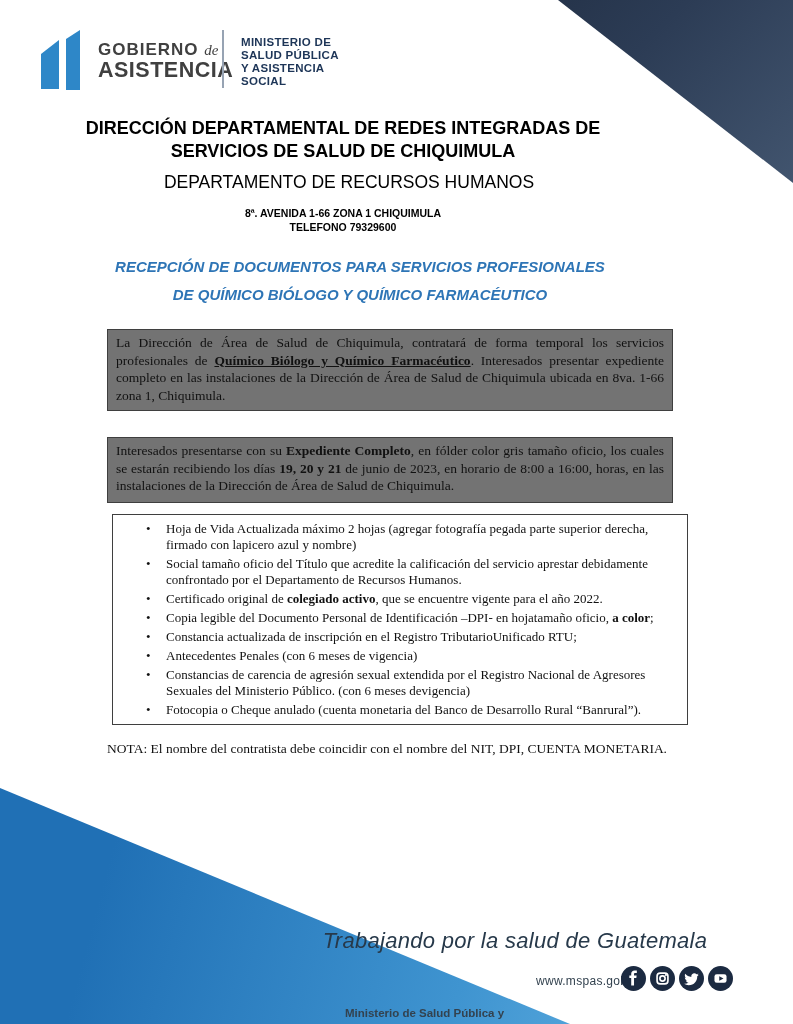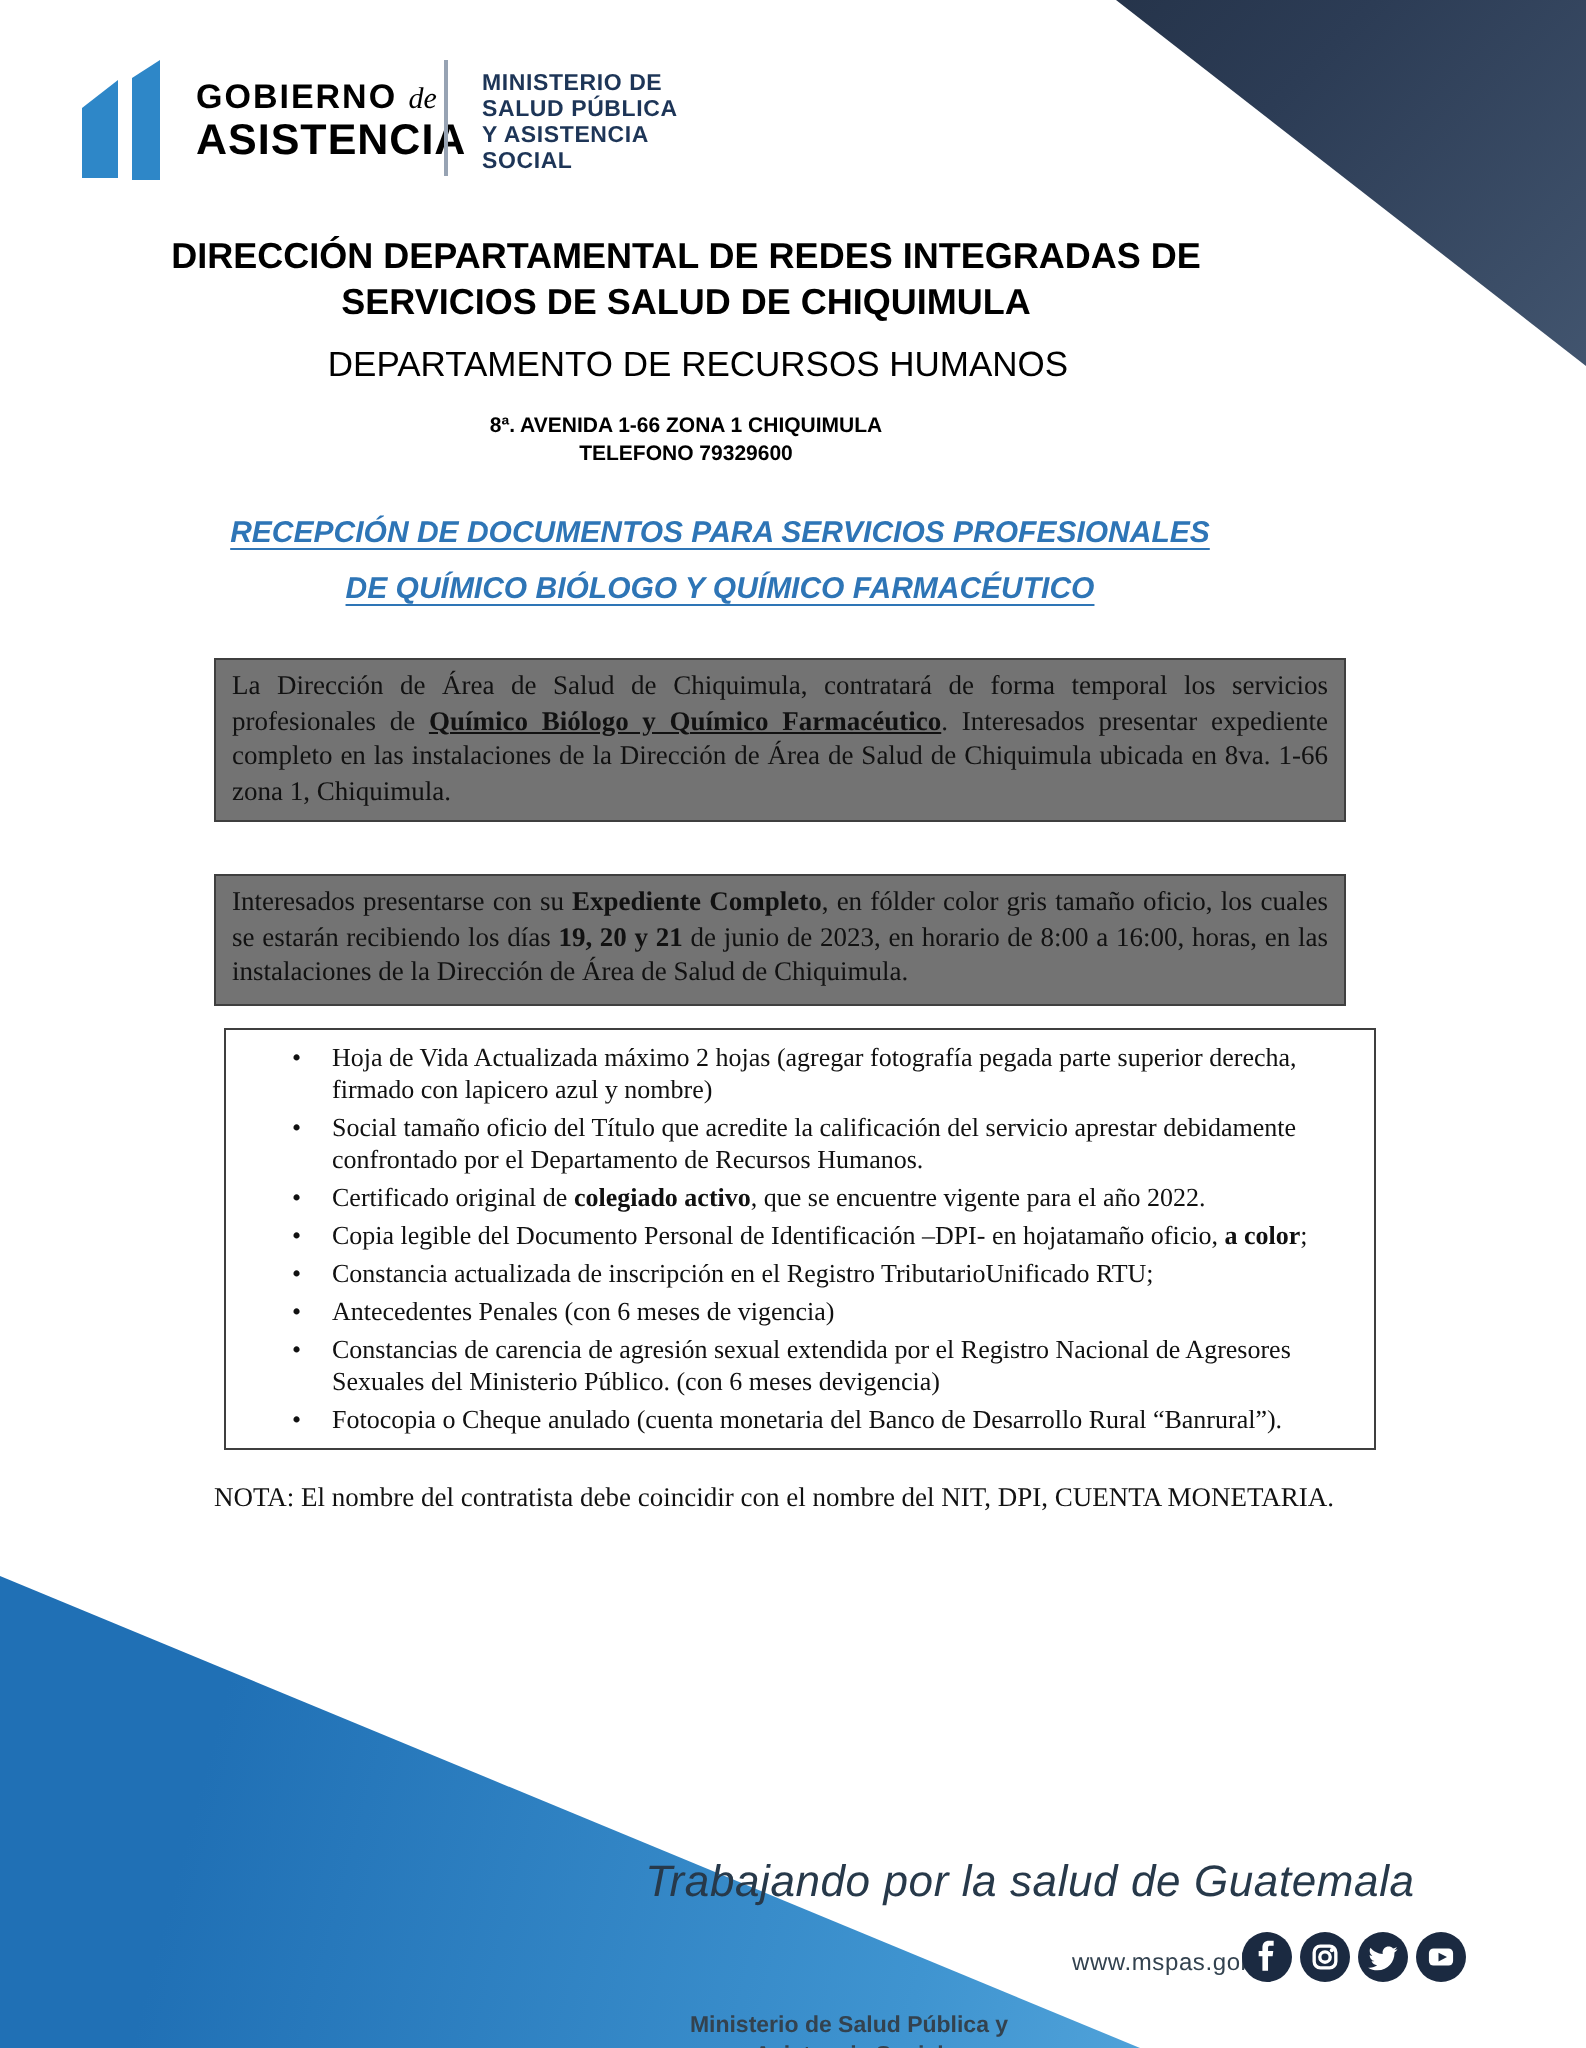--- a/index.html
+++ b/index.html
@@ -17,38 +17,38 @@
   }
   .tri-bottom-left {
     position:absolute; top:788px; left:0; width:793px; height:236px;
     background:linear-gradient(105deg,#2070b5 15%,#3f94d0 60%,#68b6e6 95%);
     clip-path:polygon(0 0, 570px 236px, 0 236px);
   }
 
   
   .logo-wrap { position:absolute; left:38px; top:26px; display:flex; align-items:center; }
   .logo-bars { width:50px; height:70px; }
-  .brand-text { margin-left:10px; color:#000000; line-height:1; }
+  .brand-text { margin-left:10px; color:#404040; line-height:1; }
   .brand-l1 { font-size:17px; font-weight:bold; letter-spacing:1px; white-space:nowrap; }
   .brand-de { font-family:"Liberation Serif", serif; font-style:italic; font-weight:normal; font-size:15px; letter-spacing:0; }
   .brand-l2 { font-size:21.5px; font-weight:bold; letter-spacing:0.5px; margin-top:2px; }
   .logo-divider { position:absolute; left:222px; top:30px; width:2px; height:58px; background:#97a3b3; }
   .ministry { position:absolute; left:241px; top:36px; color:#1d3557; font-size:11.5px; font-weight:bold; line-height:13px; letter-spacing:0.3px; }
 
   
   .heading-block { position:absolute; left:0; top:117px; width:686px; text-align:center; color:#000; }
   .h1-line { font-size:18px; font-weight:bold; line-height:23px; }
   .h2-line { font-size:17.5px; font-weight:normal; margin-top:9px;padding-left:12px; }
   .addr-line { font-size:10.5px; font-weight:bold; margin-top:13px; line-height:14px; }
   .phone-line { font-size:10.5px; font-weight:bold; line-height:14px; }
 
   .notice-block { position:absolute; left:70px; top:253px; width:580px; text-align:center; }
   .notice-line {
     color:#2e75b6; font-size:15px; font-weight:bold; font-style:italic;
-    line-height:28px; text-decoration:underline; text-underline-offset:3px;
+    line-height:28px; text-underline-offset:3px;
   }
 
   
   .doc-box {
     position:absolute; left:107px; width:566px; border:1px solid #3f3f3f;
     font-family:"Liberation Serif", serif; font-size:13.5px; line-height:17.5px;
     color:#111; text-align:justify; padding:4px 8px 6px 8px; background:#737373;
   }
   .box1 { top:329px; min-height:72px; }
   .box2 { top:409px; min-height:66px;margin-top:28px; }

